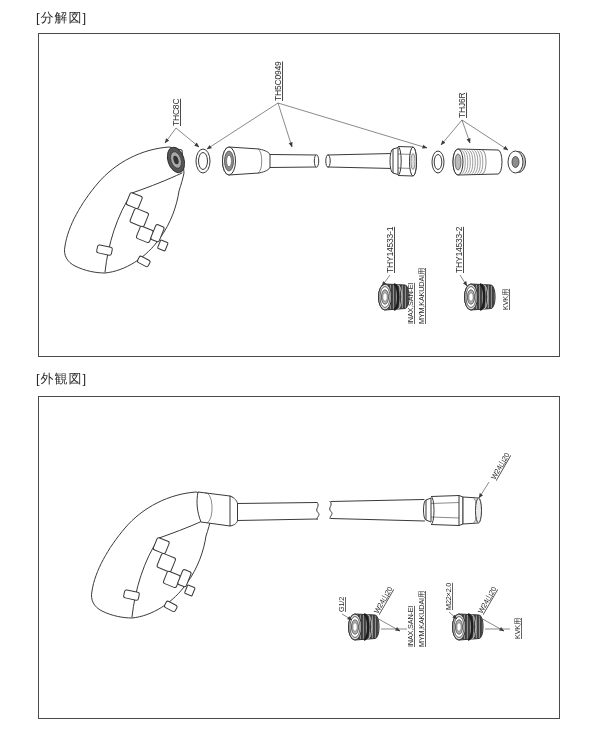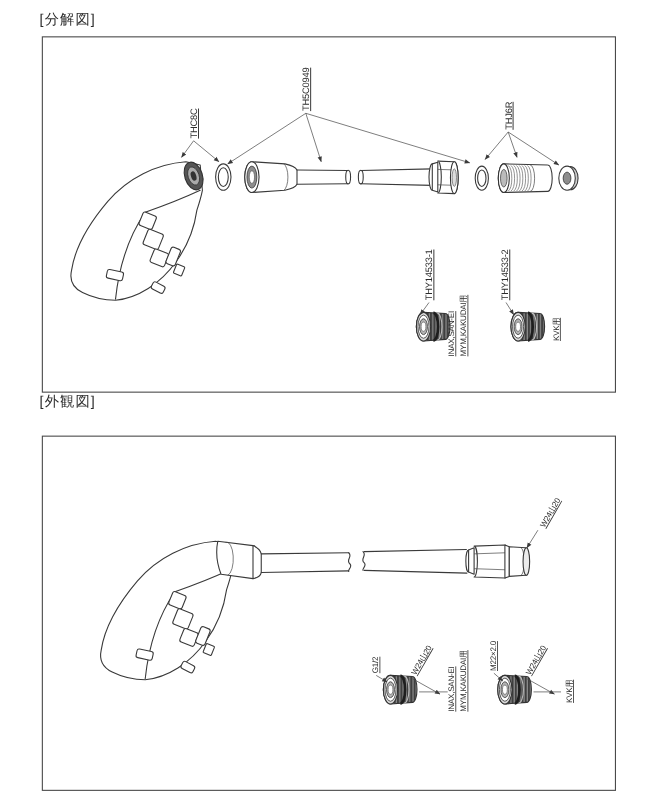--- a/index.html
+++ b/index.html
@@ -14,21 +14,21 @@
   .thin{stroke:#4a4a4a;stroke-width:.65;fill:none;}
   .hatch{stroke:#5a5a5a;stroke-width:.6;fill:none;}
   text.lbl{font-family:"Liberation Sans",sans-serif;font-size:8.5px;fill:#2b2b2b;
            letter-spacing:-.2px;text-decoration:underline;}
   text.lbl.small{font-size:7.3px;}
 </style>
 </head>
 <body>
 
 <div class="sec-title" style="left:36px;top:9px">[分解図]</div>
-<div class="sec-title" style="left:36px;top:356px">[外観図]</div>
+<div class="sec-title" style="left:36px;top:370px">[外観図]</div>
 
 <div class="panel" style="top:33px;height:322px">
 <svg width="520" height="322" viewBox="38 33 520 322">
   <defs>
     <marker id="arrow" viewBox="0 0 10 10" refX="9.2" refY="5" markerWidth="8" markerHeight="8" orient="auto-start-reverse">
       <path d="M0.5,1.2 L10,5 L0.5,8.8 Z" fill="#3a3a3a"></path>
     </marker>
     <pattern id="knurl" width="3" height="3" patternUnits="userSpaceOnUse">
       <rect width="3" height="3" fill="#3f3f3f"></rect>
       <rect x="1.9" width="1.1" height="3" fill="#8d8d8d"></rect>

